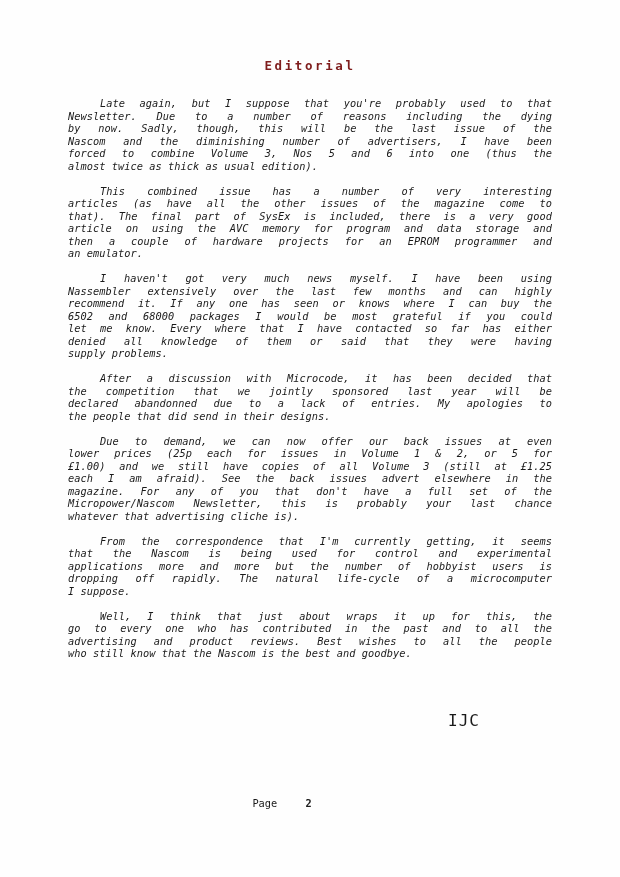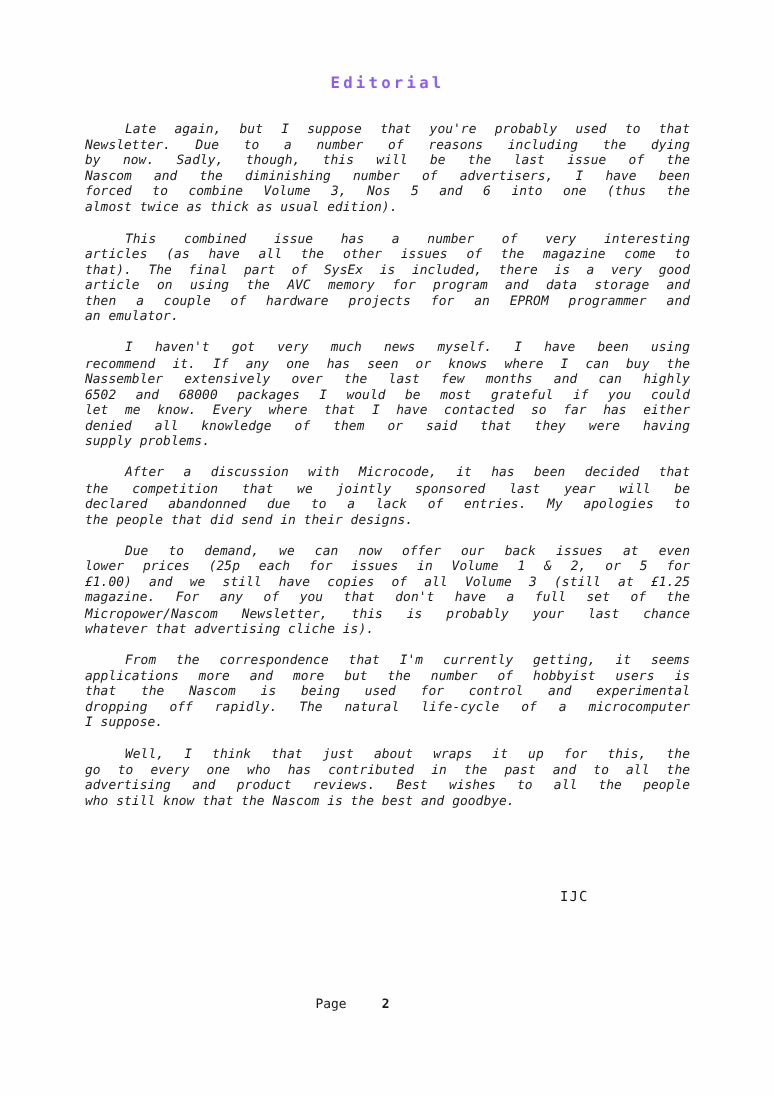--- a/index.html
+++ b/index.html
@@ -7,37 +7,37 @@
   .page {
     position: absolute; left: 0; top: 0; width: 620px; height: 877px;
     background: #fefefe;
     font-family: "DejaVu Sans Mono", monospace;
     color: #1a1a1a;
   }
   .title {
     position: absolute; top: 58px; left: 0; width: 620px;
     text-align: center;
     font-size: 12.5px; font-weight: bold; letter-spacing: 2.6px;
-    color: #8b5cf6;
+    color: #7f1d1d;
   }
   .body {
     position: absolute; left: 68px; top: 97px; width: 484px;
   }
   .para { margin: 0 0 12.5px 0; font-style: italic; }
   .line {
     display: block; height: 12.5px; line-height: 12.5px;
     font-size: 10.3px; white-space: nowrap;
     text-align: justify; text-align-last: justify;
     letter-spacing: 0.05px;
   }
   .line.last { text-align-last: left; }
   .line.indent { padding-left: 32px; }
   .sig {
     position: absolute; left: 448px; top: 711px;
-    font-size: 11px; letter-spacing: 1px;
+    font-size: 16px; letter-spacing: 1px;
   }
   .footer {
     position: absolute; left: 0; width: 564px; top: 797px;
     text-align: center; font-size: 10.3px;
   }
   .footer .num { margin-left: 22px; font-weight: bold; }
 </style>
 </head>
 <body>
 
@@ -59,48 +59,49 @@
       <span class="line indent">This  combined  issue  has  a  number  of  very  interesting</span>
       <span class="line">articles (as have all the other issues of the magazine  come  to</span>
       <span class="line">that). The final part of SysEx is included, there is a very good</span>
       <span class="line">article on using the AVC memory for program and data storage and</span>
       <span class="line">then a couple of hardware projects for an EPROM  programmer  and</span>
       <span class="line last">an emulator.</span>
     </div>
 
     <div class="para">
       <span class="line indent">I haven't got very much  news  myself.  I  have  been  using</span>
+      <span class="line">Nassembler extensively over the last few months and  can  highly</span>
       <span class="line">recommend it. If any one has seen or knows where I can  buy  the</span>
-      <span class="line">Nassembler extensively over the last few months and  can  highly</span>
       <span class="line">6502 and 68000 packages I would be most grateful  if  you  could</span>
       <span class="line">let me know. Every where that I have contacted so far has either</span>
       <span class="line">denied all knowledge of them  or  said  that  they  were  having</span>
       <span class="line last">supply problems.</span>
     </div>
 
     <div class="para">
       <span class="line indent">After a discussion with Microcode, it has been decided  that</span>
       <span class="line">the competition that we jointly  sponsored  last  year  will  be</span>
       <span class="line">declared abandonned due to a lack of entries.  My  apologies  to</span>
       <span class="line last">the people that did send in their designs.</span>
     </div>
 
     <div class="para">
       <span class="line indent">Due to demand, we can now offer  our  back  issues  at  even</span>
       <span class="line">lower prices (25p each for issues in Volume 1  &amp;  2,  or  5  for</span>
       <span class="line">£1.00) and we still have copies of all Volume 3 (still at  £1.25</span>
+      <span class="line">each I am afraid). See the back issues advert elsewhere  in  the</span>
       <span class="line">magazine. For any of you that don't  have  a  full  set  of  the</span>
       <span class="line">Micropower/Nascom Newsletter, this is probably your last  chance</span>
       <span class="line last">whatever that advertising cliche is).</span>
     </div>
 
     <div class="para">
       <span class="line indent">From the correspondence that I'm currently getting, it seems</span>
+      <span class="line">that the Nascom is  being  used  for  control  and  experimental</span>
       <span class="line">applications more and more but the number of hobbyist  users  is</span>
-      <span class="line">that the Nascom is  being  used  for  control  and  experimental</span>
       <span class="line">dropping off rapidly. The natural life-cycle of a  microcomputer</span>
       <span class="line last">I suppose.</span>
     </div>
 
     <div class="para">
       <span class="line indent">Well, I think that just about wraps  it  up  for  this,  the</span>
       <span class="line">go to every one who has contributed in the past and to  all  the</span>
       <span class="line">advertising and product reviews. Best wishes to all  the  people</span>
       <span class="line last">who still know that the Nascom is the best and goodbye.</span>
     </div>

